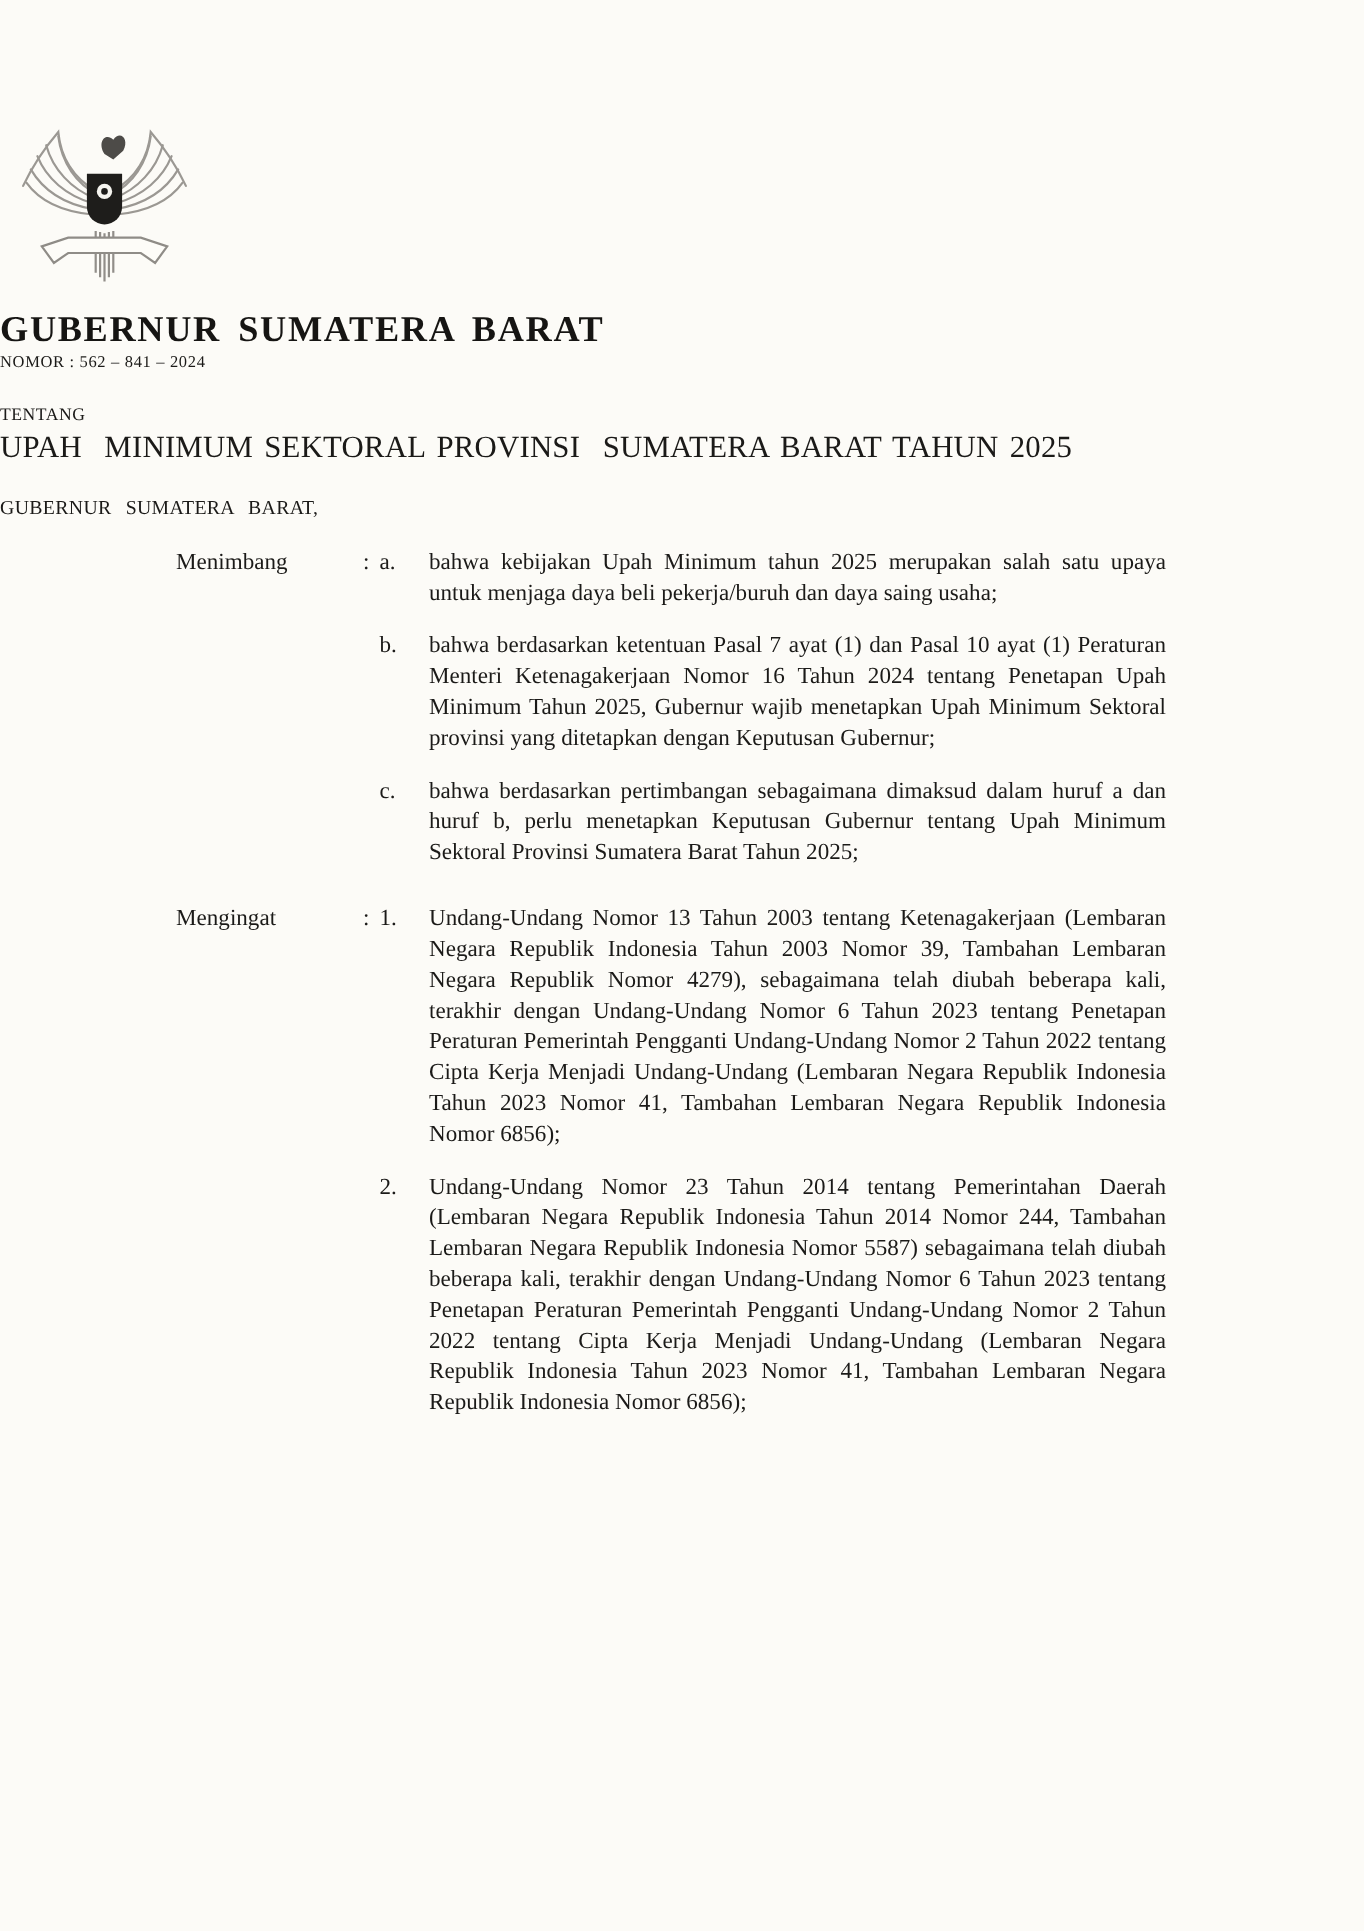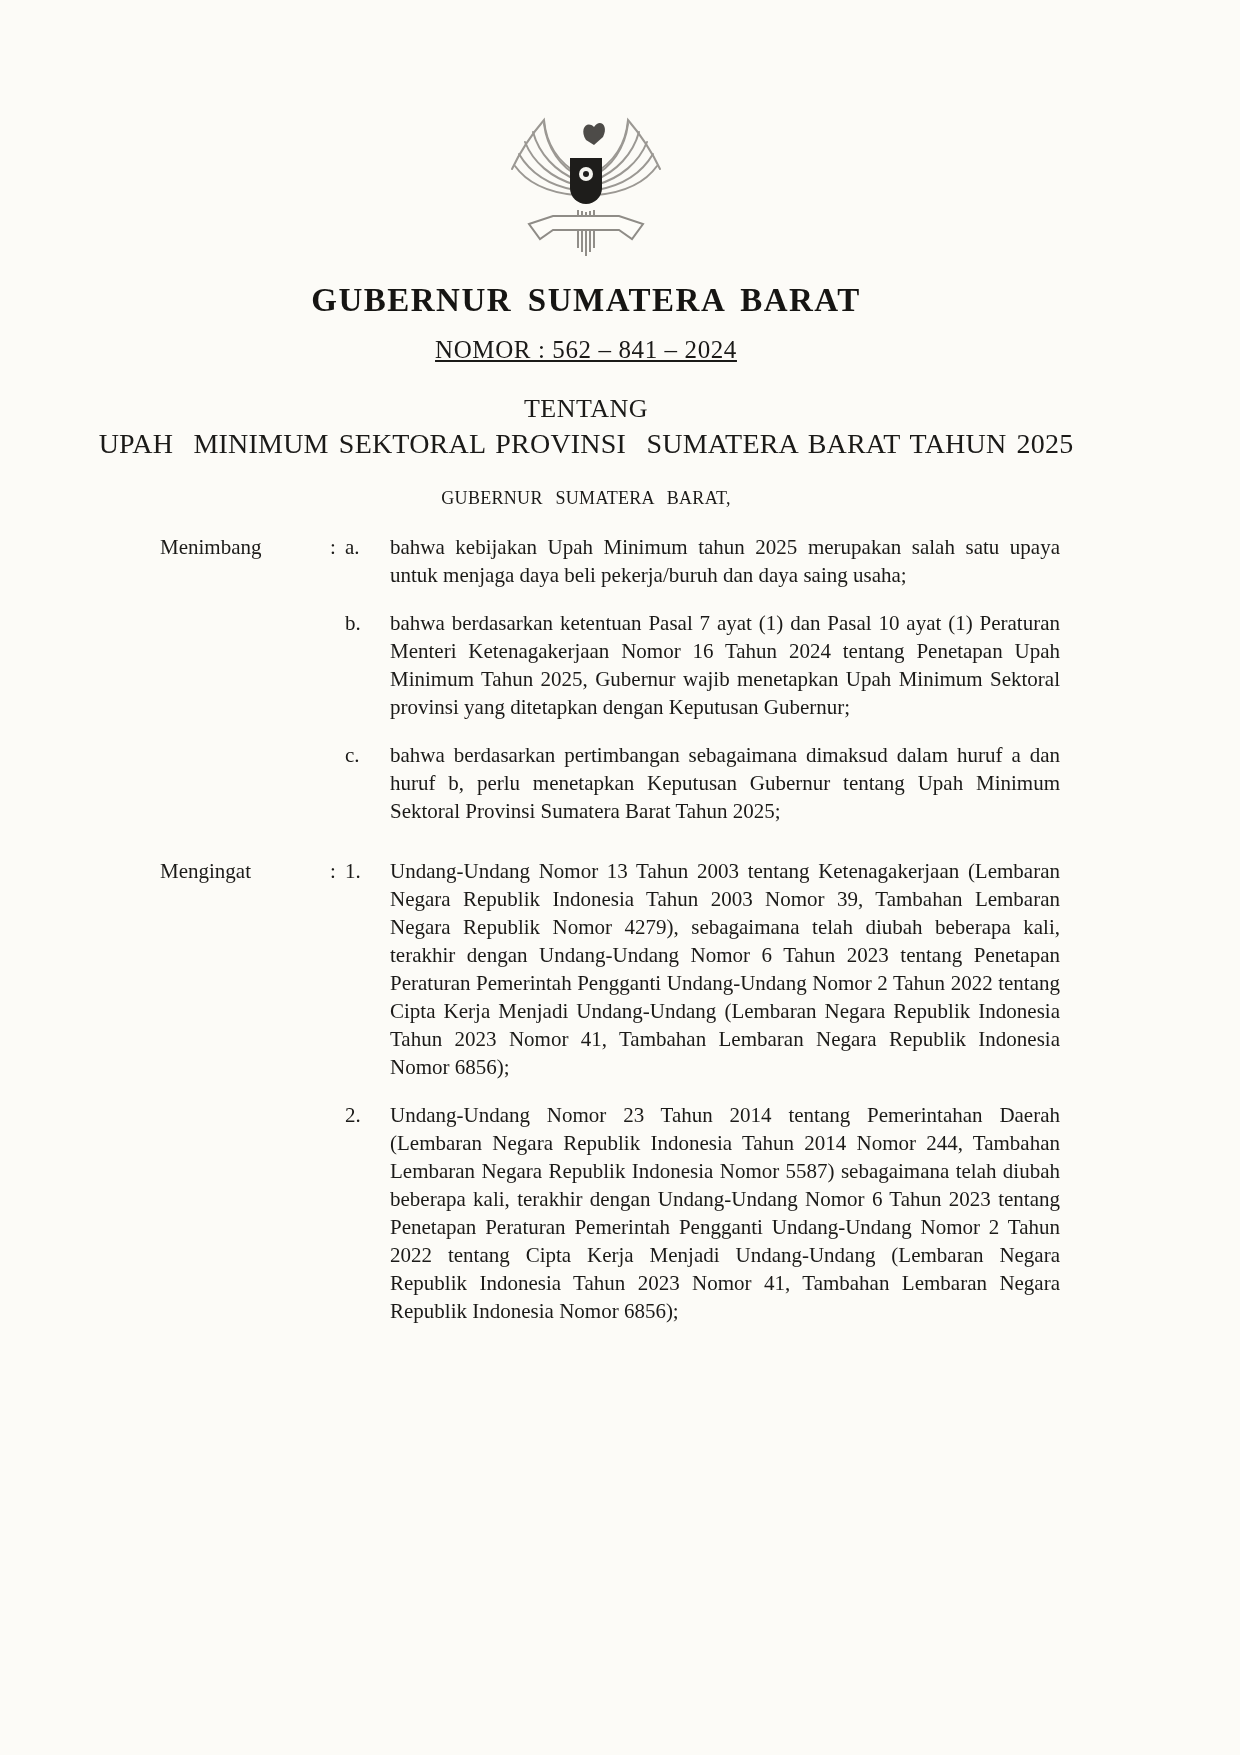--- a/index.html
+++ b/index.html
@@ -11,47 +11,45 @@
     margin: 0 auto;
     background: #fcfbf7;
     font-family: "Liberation Serif", serif;
     color: #1b1a18;
     overflow: hidden;
   }
   
   .doc-header {
     padding-top: 98px;
     width: 1116px;      
-    text-align: center;
-    padding-left: 28px;
+    text-align: left;
   }
   .emblem-wrap { height: 172px; }
   .authority {
     margin-top: 12px;
     font-size: 33px;
     font-weight: bold;
     letter-spacing: 1.5px;
     word-spacing: 6px;
     color: #161513;
   }
   .doc-type {
     margin-top: 24px;
     font-size: 23px;
     letter-spacing: 0.4px;
     word-spacing: 3px;
   }
   .doc-number {
-    margin-top: 17px;
-    font-size: 25px;
+    margin-top: 3px;
+    font-size: 15px;
     letter-spacing: 0.6px;
-    text-decoration: underline;
   }
   .about-label {
     margin-top: 30px;
-    font-size: 26px;
+    font-size: 16px;
     letter-spacing: 0.5px;
   }
   .subject {
     margin-top: 4px;
     font-size: 28px;
     letter-spacing: 0.2px;
     word-spacing: 3px;
   }
   .salutation {
     margin-top: 28px;

